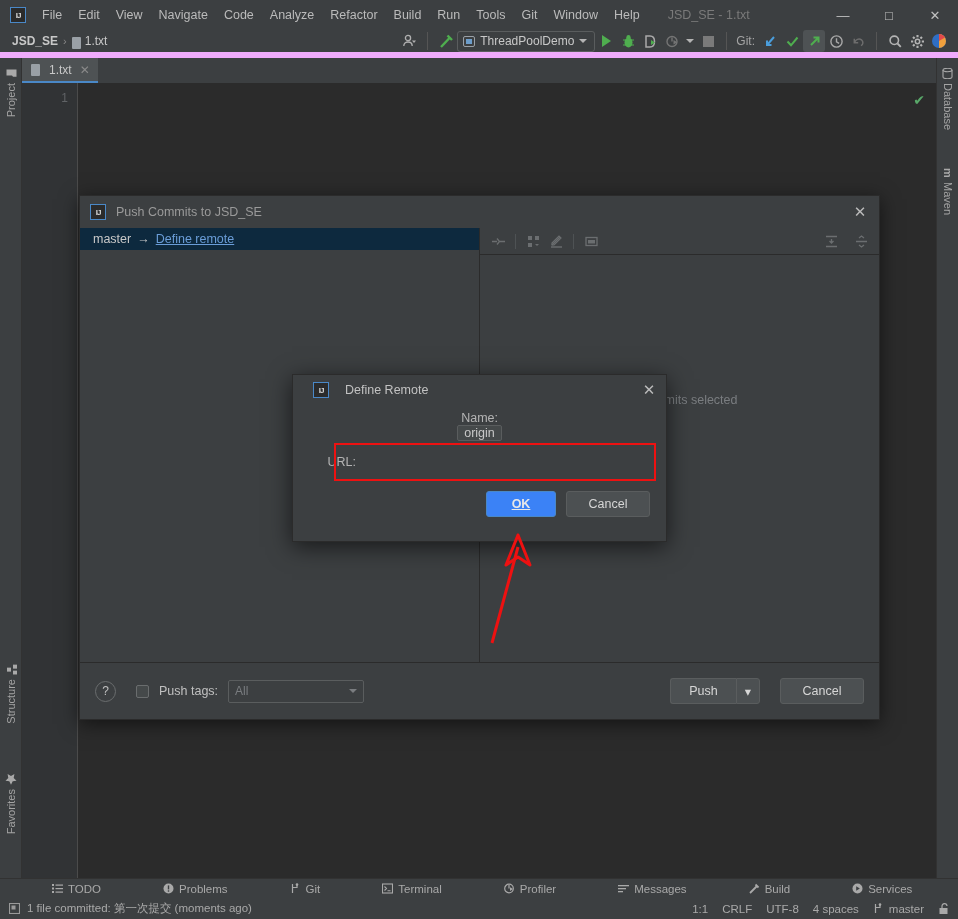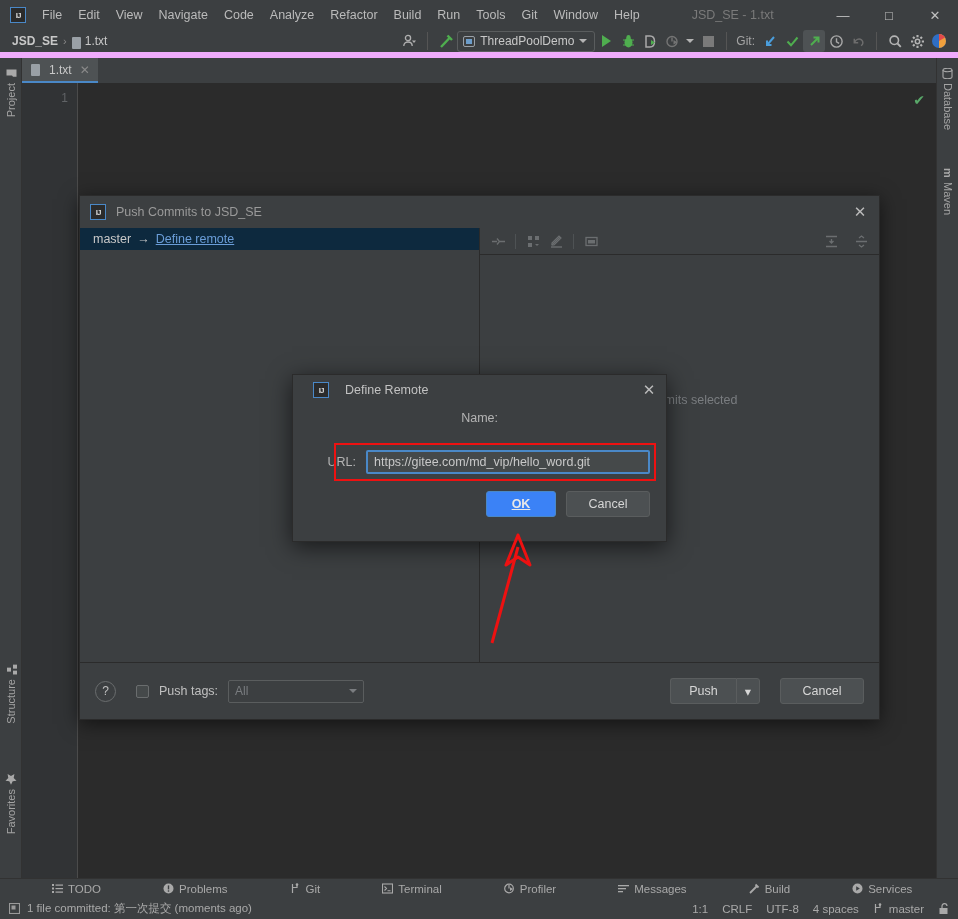--- a/index.html
+++ b/index.html
@@ -22,21 +22,21 @@
     width: 16px; height: 16px; margin: 0 8px 0 10px;
     border: 1px solid #4a88c7; background: #2b2b2b;
     color: #d8d8d8; font-size: 8px; font-weight: bold;
     display: flex; align-items: center; justify-content: center;
     letter-spacing: -1px;
   }
   .menu-item {
     padding: 4px 8px; font-size: 12.5px; color: #bbbbbb; cursor: default;
   }
   .win-title {
-    margin-left: 44px; color: #7a7a7a; font-size: 12.5px;
+    margin-left: 20px; color: #7a7a7a; font-size: 12.5px;
   }
   .win-buttons {
     position: absolute; right: 0; top: 0; height: 30px; display: flex;
   }
   .win-btn {
     width: 46px; height: 30px; display: flex; align-items: center;
     justify-content: center; color: #c0c0c0; font-size: 13px;
   }
 
   
@@ -556,27 +556,27 @@
 
   <div class="dr-dlg">
     <div class="dr-title">
       <div class="ij-logo">IJ</div>
       <span>Define Remote</span>
       <span class="pd-close">✕</span>
     </div>
 
     <div class="dr-row" style="margin-top:6px;flex-direction:column;">
       <span class="lbl">Name:</span>
+      <div class="inp">
+        <span>origin</span>
+      </div>
     </div>
 
     <div class="dr-row" style="margin-top:6px;">
       <span class="lbl">URL:</span>
-      <div class="inp focused">
-        <span>https://gitee.com/md_vip/hello_word.git</span>
-      </div>
     </div>
 
     <div class="dr-buttons">
       <div class="btn-primary">OK</div>
       <div class="btn">Cancel</div>
     </div>
   </div>
 
   <div class="red-rect"></div>
   <svg class="red-arrow" viewBox="0 0 70 120">

